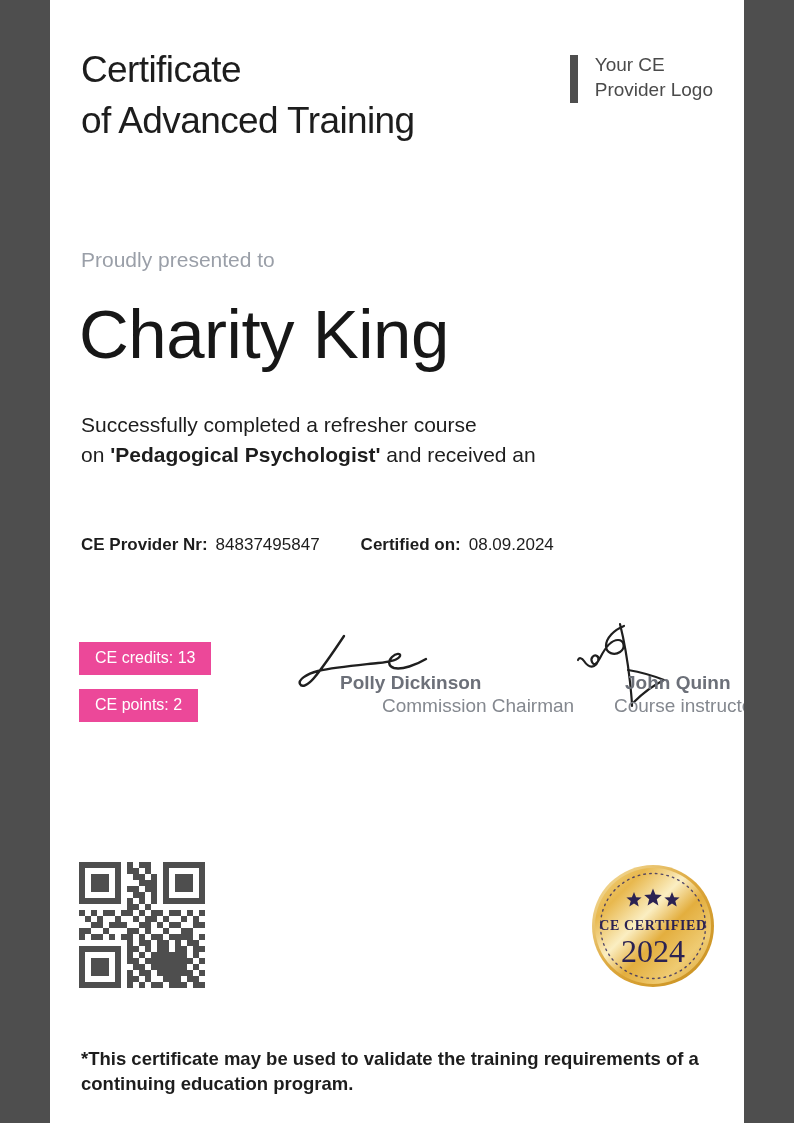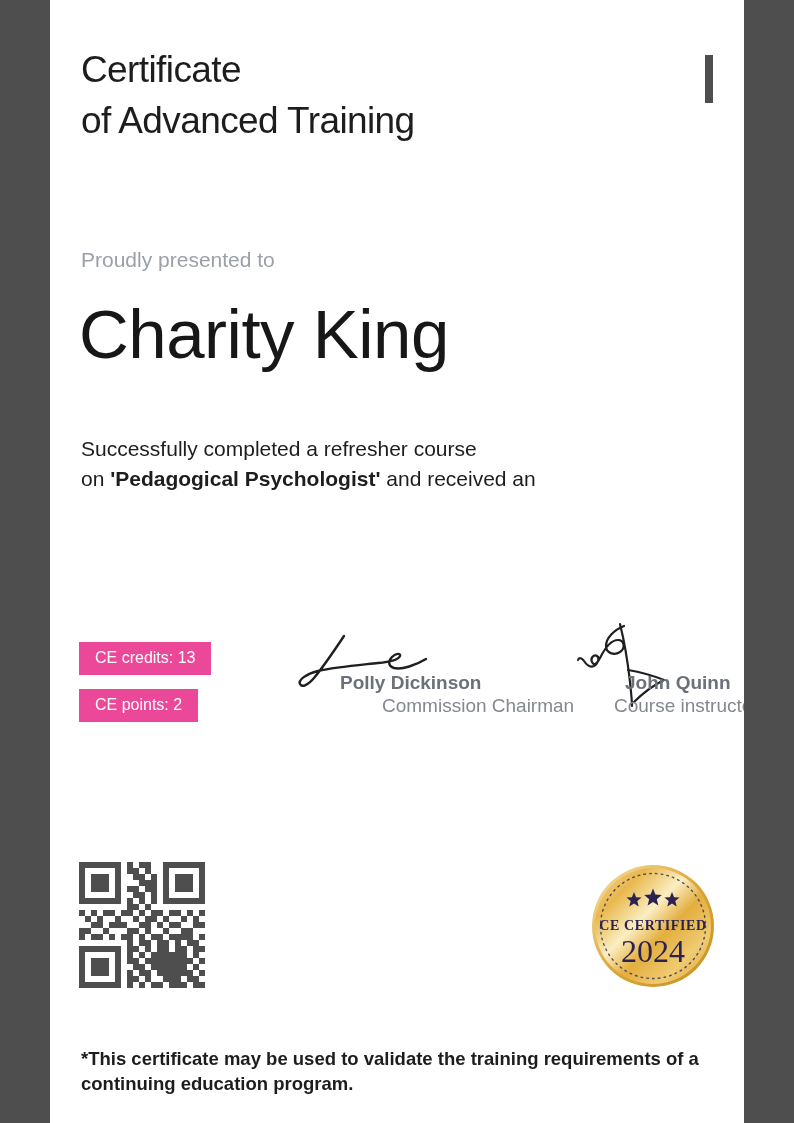--- a/index.html
+++ b/index.html
@@ -89,21 +89,20 @@
   
   .body-text {
     position: absolute;
     left: 31px;
     top: 410px;
     width: 600px;
     font-size: 21px;
     line-height: 29.5px;
     color: #1d1d1d;
     font-weight: 400;
-    margin-top: 24px;
   }
   .body-text b {
     font-weight: 700;
   }
 
   
   .meta-row {
     position: absolute;
     left: 31px;
     top: 535px;
@@ -201,31 +200,40 @@
 </head>
 <body>
 
 <div id="page">
 
   <div class="header">
     <div class="cert-title">Certificate
 of Advanced Training</div>
     <div class="logo-block">
       <div class="logo-bar"></div>
+      <div class="logo-text">Your CE
+Provider Logo</div>
     </div>
   </div>
 
   <div class="presented-label">Proudly presented to</div>
   <div class="recipient-name">Charity King</div>
 
   <div class="body-text">
     <span>Successfully completed a refresher course</span><br>
     <span>on </span><b>'Pedagogical Psychologist'</b><span> and received an</span><br>
   </div>
 
+  <div class="meta-row">
+    <span class="meta-label">CE Provider Nr:</span>
+    <span class="meta-value">84837495847</span>
+    <span class="meta-gap"></span>
+    <span class="meta-label">Certified on:</span>
+    <span class="meta-value">08.09.2024</span>
+  </div>
 
   <div class="badges">
     <div><span class="badge">CE credits: 13</span></div>
     <div class="badge-spacer"></div>
     <div><span class="badge">CE points: 2</span></div>
   </div>
 
   <div class="sig sig-1">
     <svg class="sig-mark" width="150" height="70" viewBox="0 0 150 70" fill="none">
       <path d="M52 12 C44 24, 32 42, 22 54 C16 61, 10 64, 8 60 C6 56, 14 50, 26 47 C44 43, 68 41, 86 39 C98 38, 106 36, 108 32 C109 29, 104 29, 100 33 C96 37, 96 42, 102 44 C110 46, 124 41, 134 35" stroke="#1f1f1f" stroke-width="2.4" stroke-linecap="round" stroke-linejoin="round"></path>

